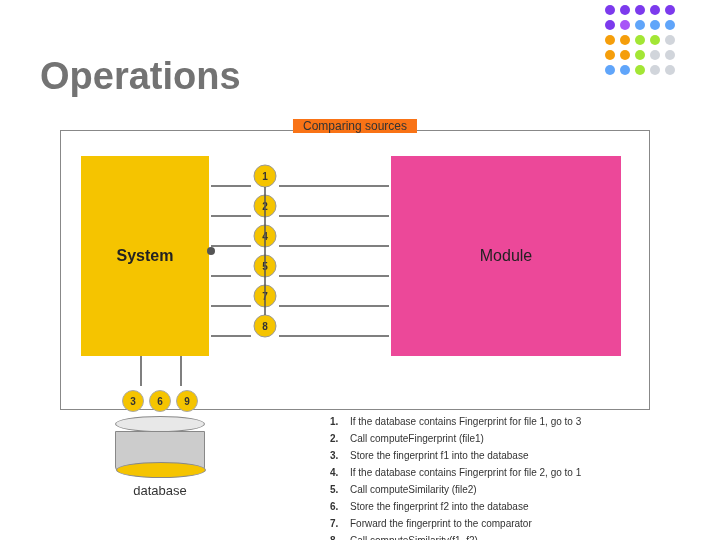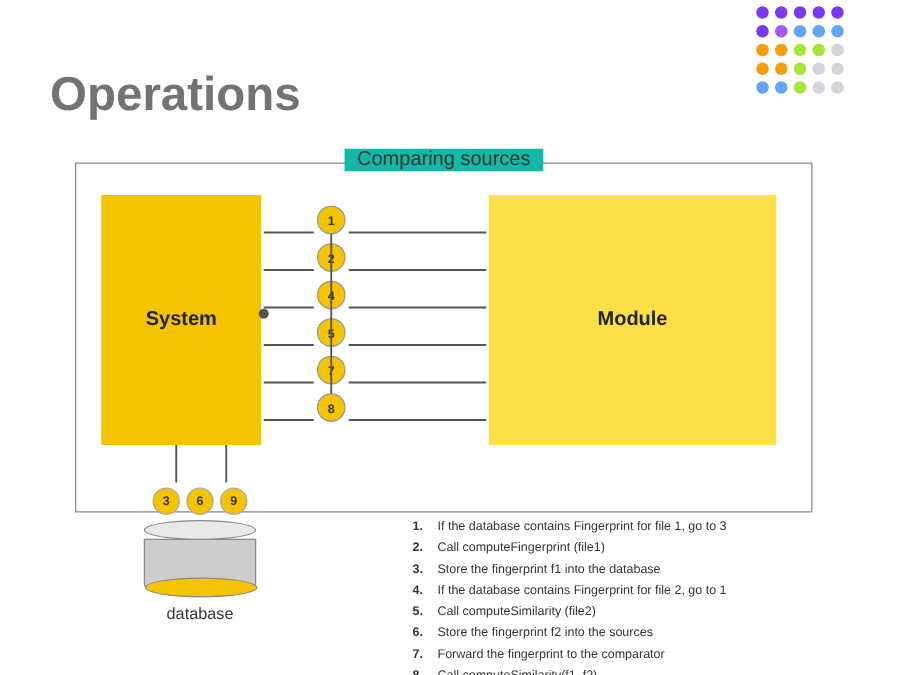--- a/index.html
+++ b/index.html
@@ -28,23 +28,23 @@
       width: 590px;
       height: 280px;
       border: 1px solid #888;
     }
 
     .box-label {
       position: absolute;
       top: -12px;
       left: 50%;
       transform: translateX(-50%);
-      background: #14b8a6;
+      background: #f97316;
       padding: 0 10px;
-      font-size: 16px;
+      font-size: 12px;
       color: #333;
       white-space: nowrap;
     }
 
     
     .system-box {
       position: absolute;
       top: 25px;
       left: 20px;
       width: 128px;
@@ -58,26 +58,26 @@
       color: #222;
     }
 
     
     .module-box {
       position: absolute;
       top: 25px;
       left: 330px;
       width: 230px;
       height: 200px;
-      background: #fde047;
+      background: #ec4899;
       display: flex;
       align-items: center;
       justify-content: center;
       font-size: 16px;
-      font-weight: bold;
+      font-weight: normal;
       color: #222;
     }
 
     
     .database-area {
       position: absolute;
       top: 390px;
       left: 60px;
       width: 200px;
       height: 80px;
@@ -307,21 +307,21 @@
     <div class="step-item">
       <span class="step-num">4.</span>
       <span>If the database contains Fingerprint for file 2, go to 1</span>
     </div>
     <div class="step-item">
       <span class="step-num">5.</span>
       <span>Call computeSimilarity (file2)</span>
     </div>
     <div class="step-item">
       <span class="step-num">6.</span>
-      <span>Store the fingerprint f2 into the sources</span>
+      <span>Store the fingerprint f2 into the database</span>
     </div>
     <div class="step-item">
       <span class="step-num">7.</span>
       <span>Forward the fingerprint to the comparator</span>
     </div>
     <div class="step-item">
       <span class="step-num">8.</span>
       <span>Call computeSimilarity(f1, f2)</span>
     </div>
   </div>

